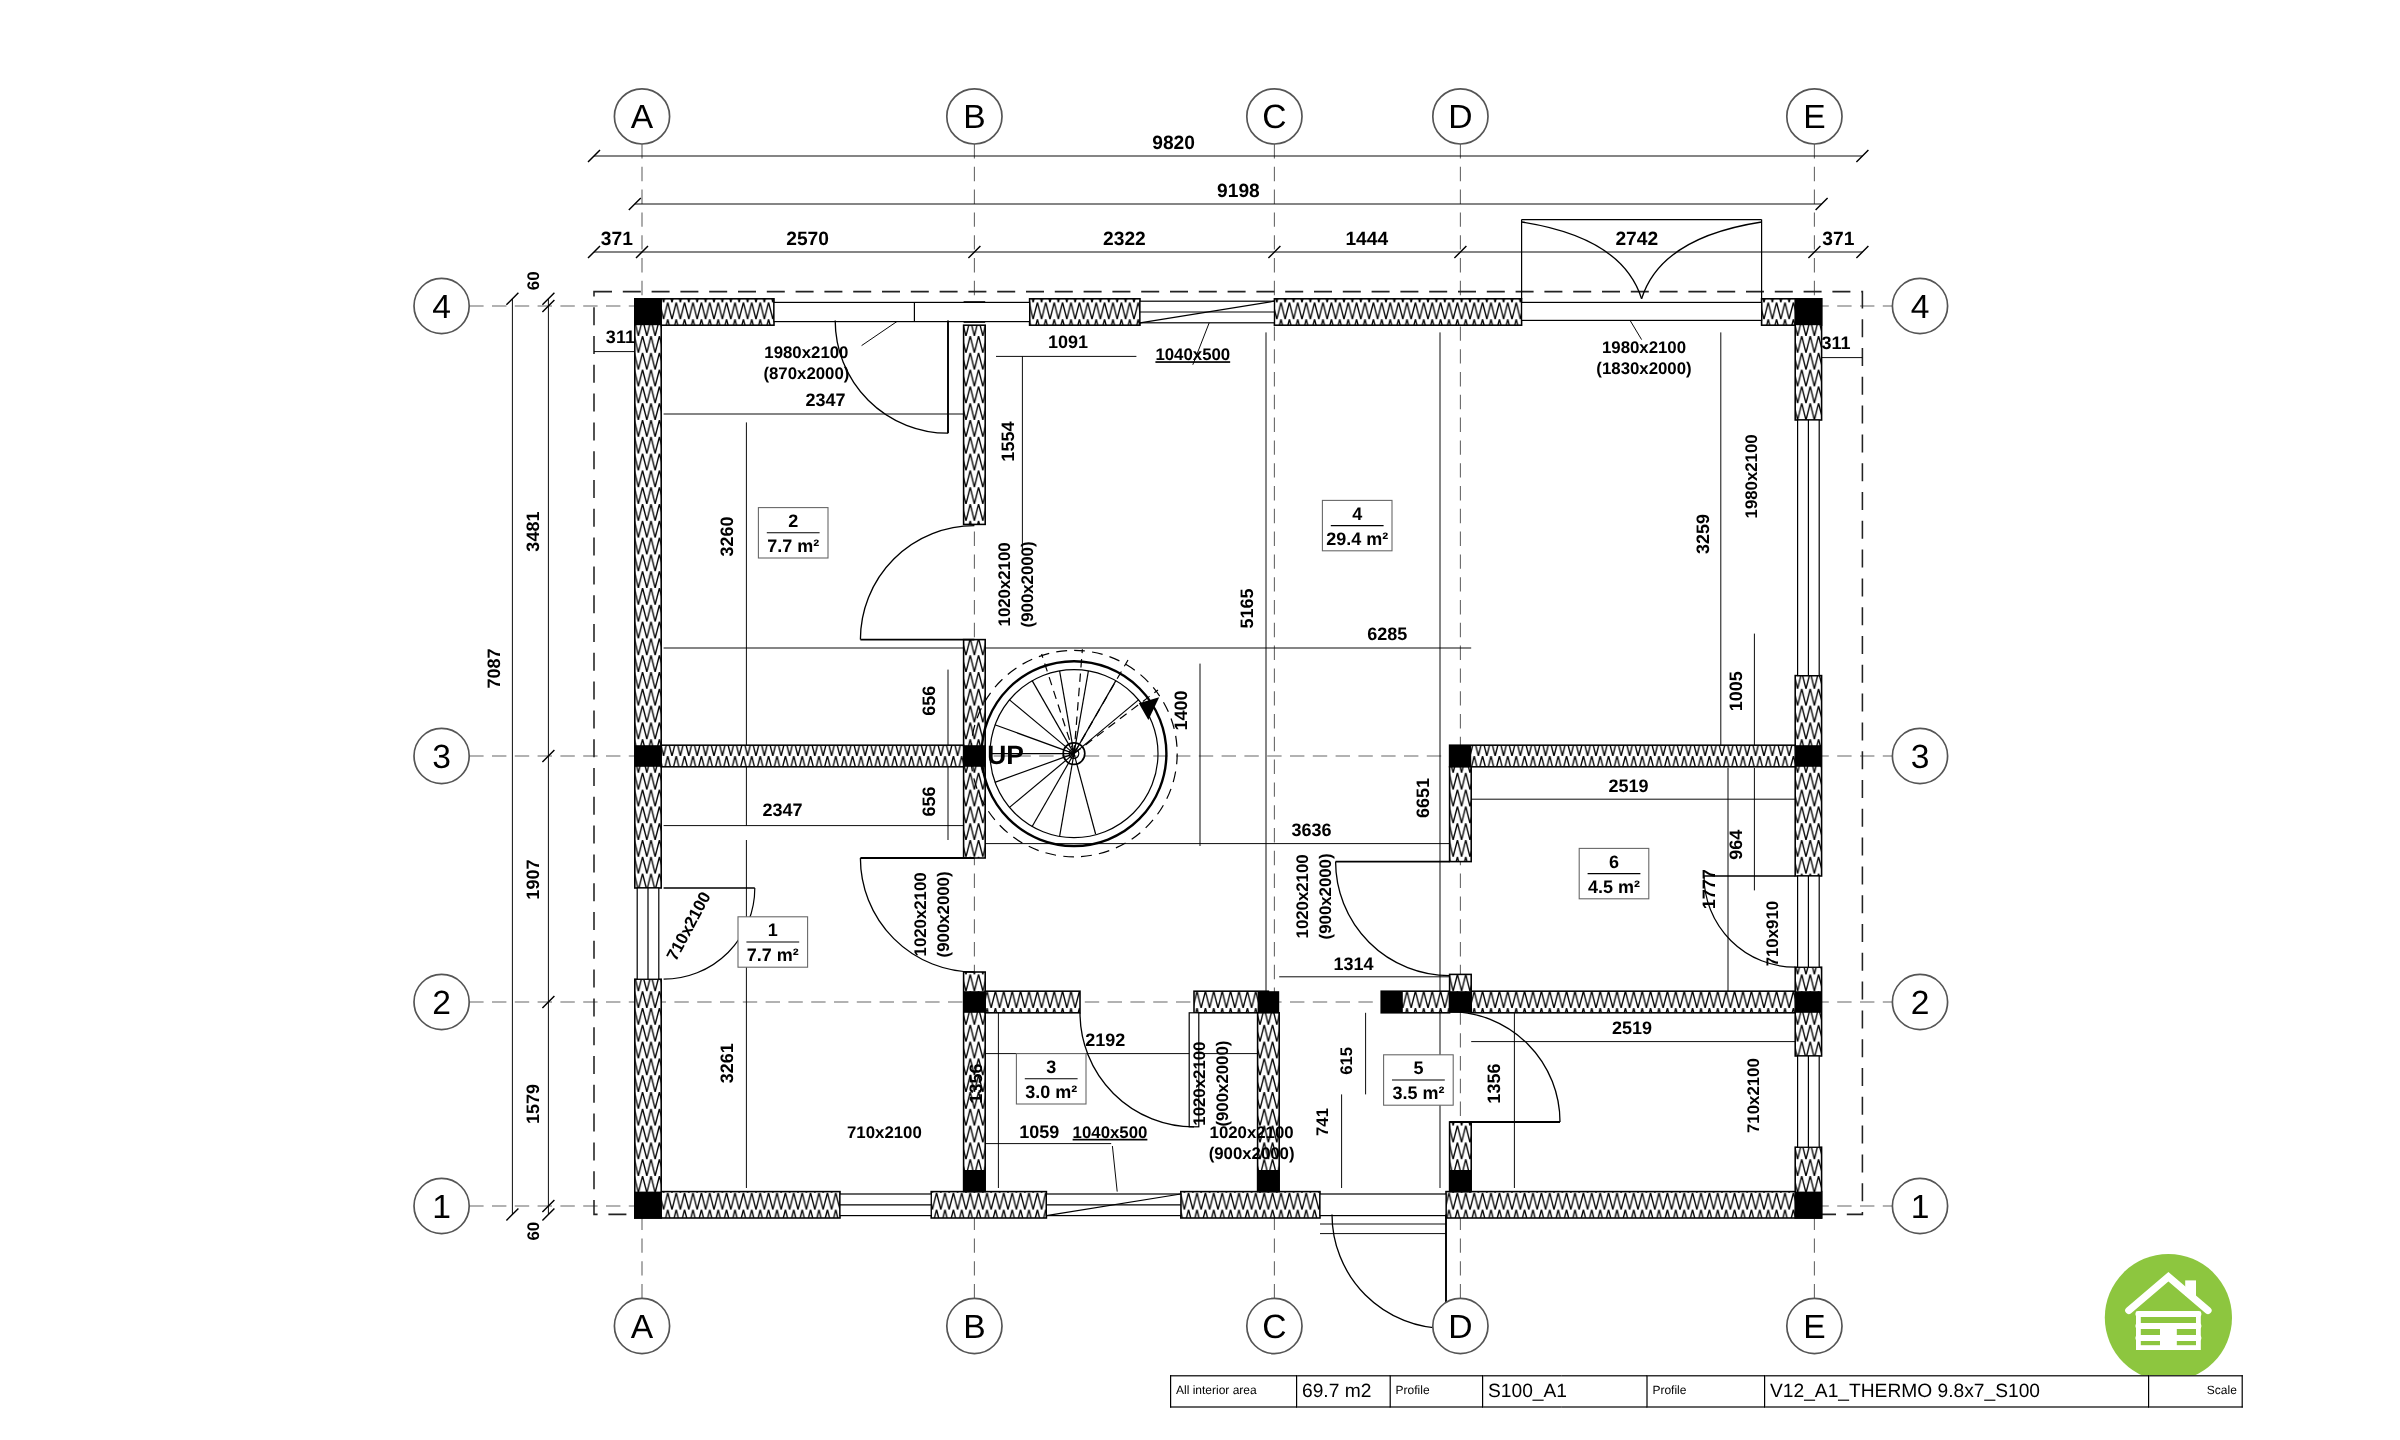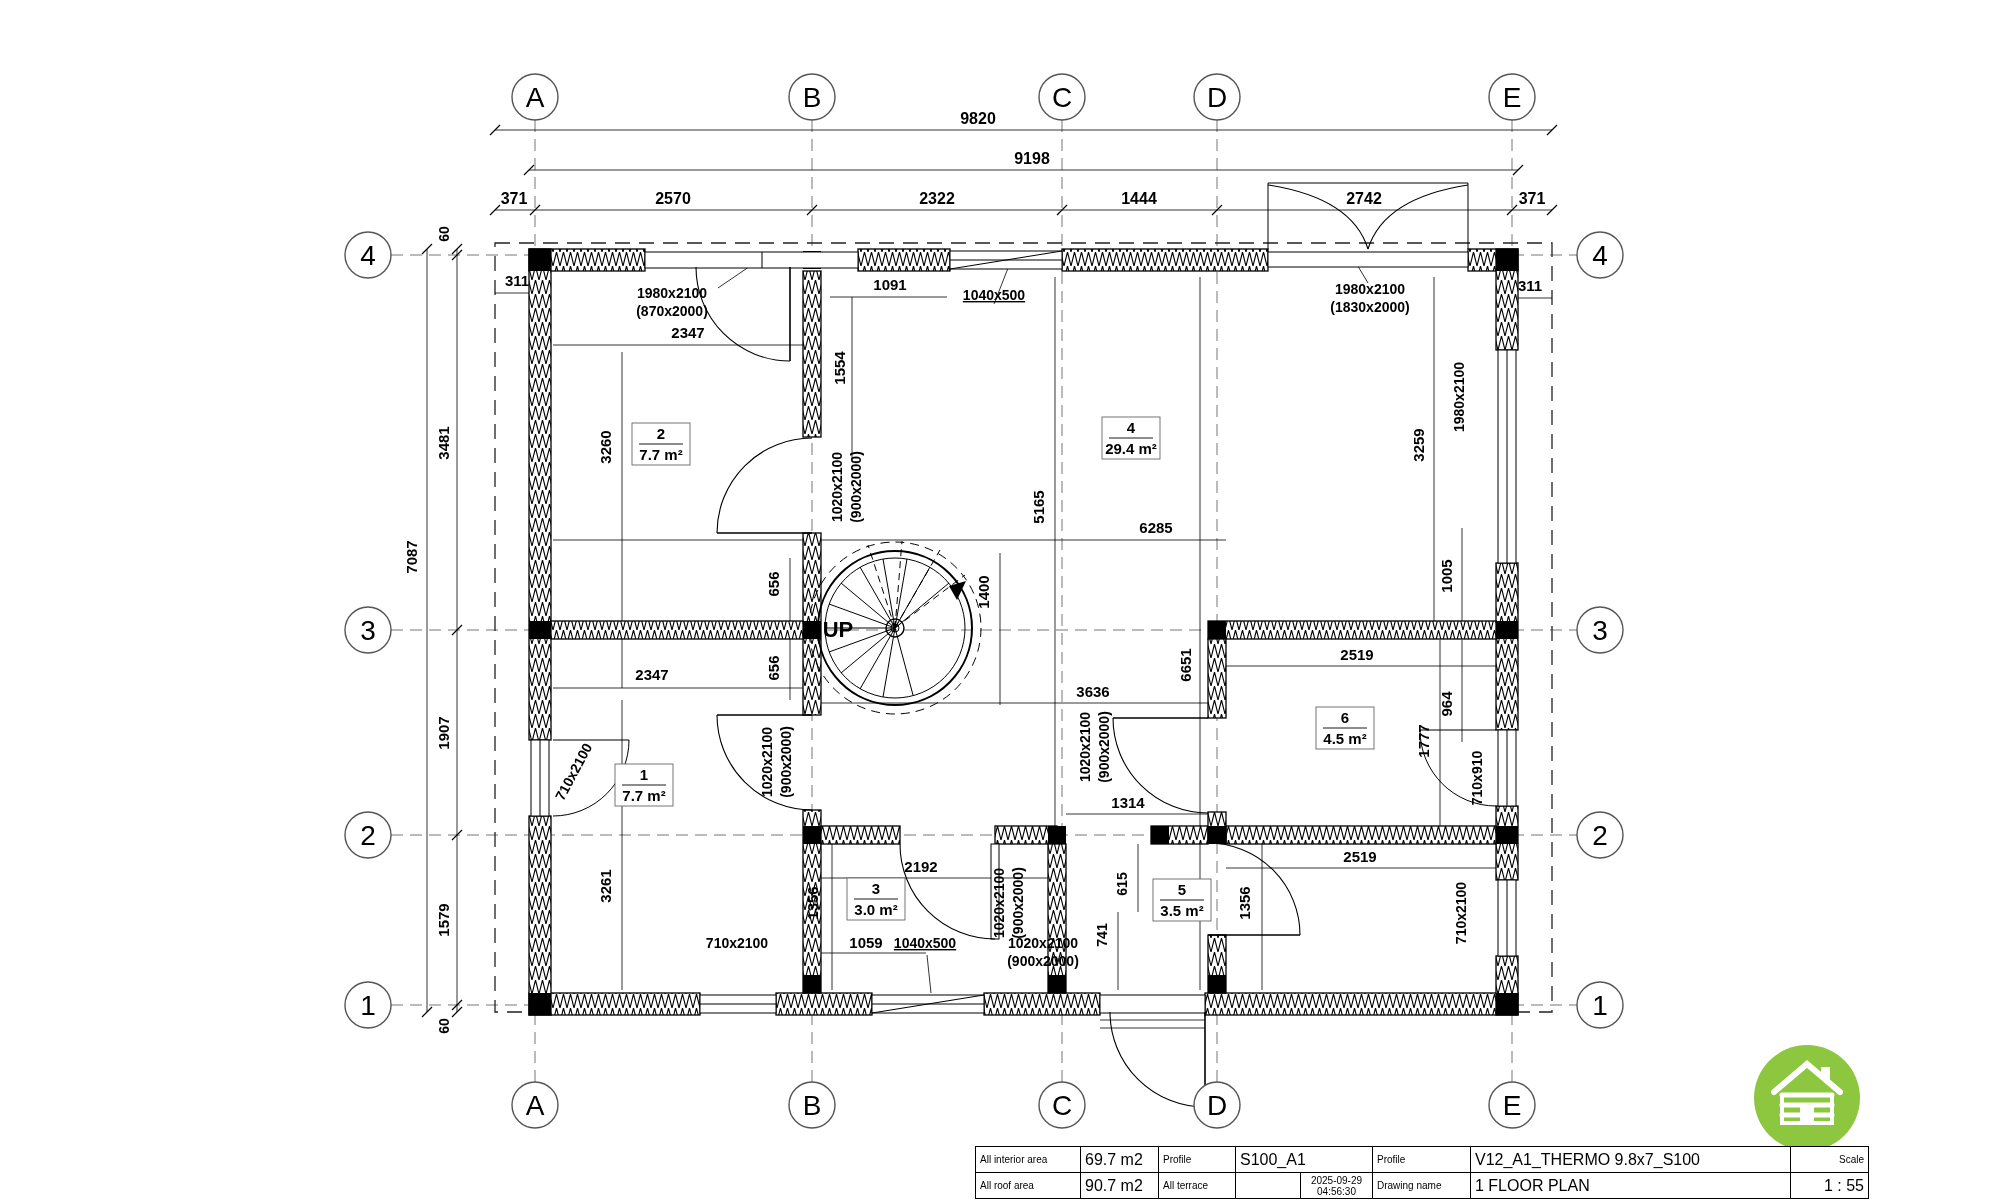--- a/index.html
+++ b/index.html
@@ -443,28 +443,15 @@
   <tbody>
         <tr>
     <td class="tb-label">All interior area</td>
     <td class="tb-value">69.7 m2</td>
     <td class="tb-label">Profile</td>
     <td class="tb-value" colspan="2">S100_A1</td>
     <td class="tb-label">Profile</td>
     <td class="tb-value">V12_A1_THERMO 9.8x7_S100</td>
     <td class="tb-label tb-center">Scale</td>
   </tr>
-  <tr>
-    <td class="tb-label">All roof area</td>
-    <td class="tb-value">90.7 m2</td>
-    <td class="tb-label">All terrace</td>
-    <td class="tb-value"></td>
-    <td class="tb-date">
-      <div>2025-09-29</div>
-      <div>04:56:30</div>
-    </td>
-    <td class="tb-label">Drawing name</td>
-    <td class="tb-value">1 FLOOR PLAN</td>
-    <td class="tb-value tb-center">1 : 55</td>
-  </tr>
 </tbody>
     </table>
 </div>
 
 </body></html>

